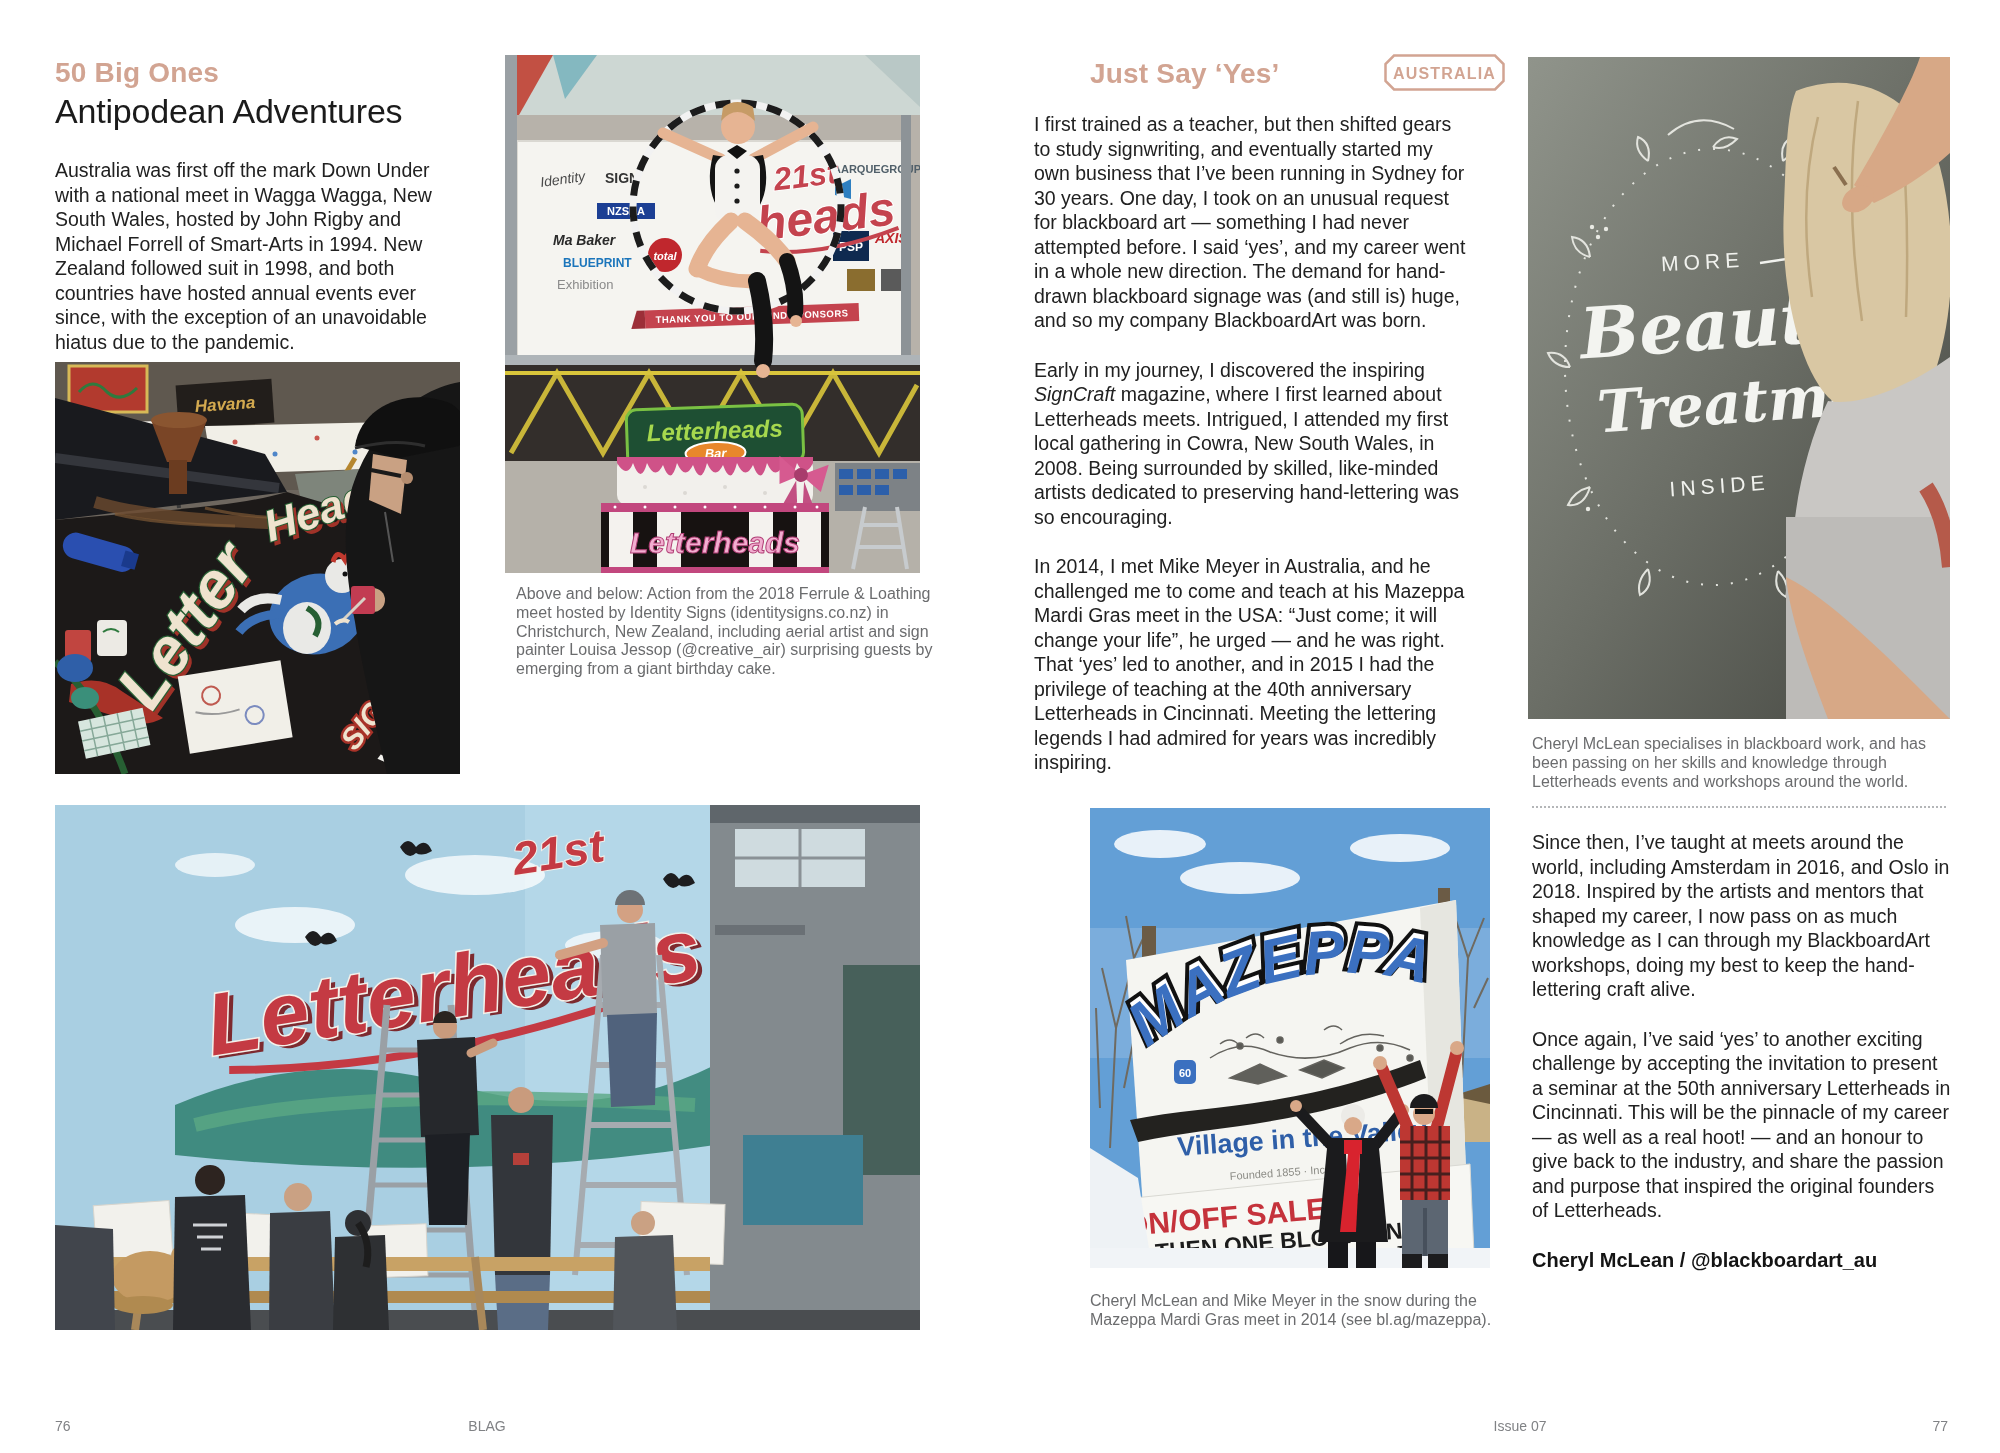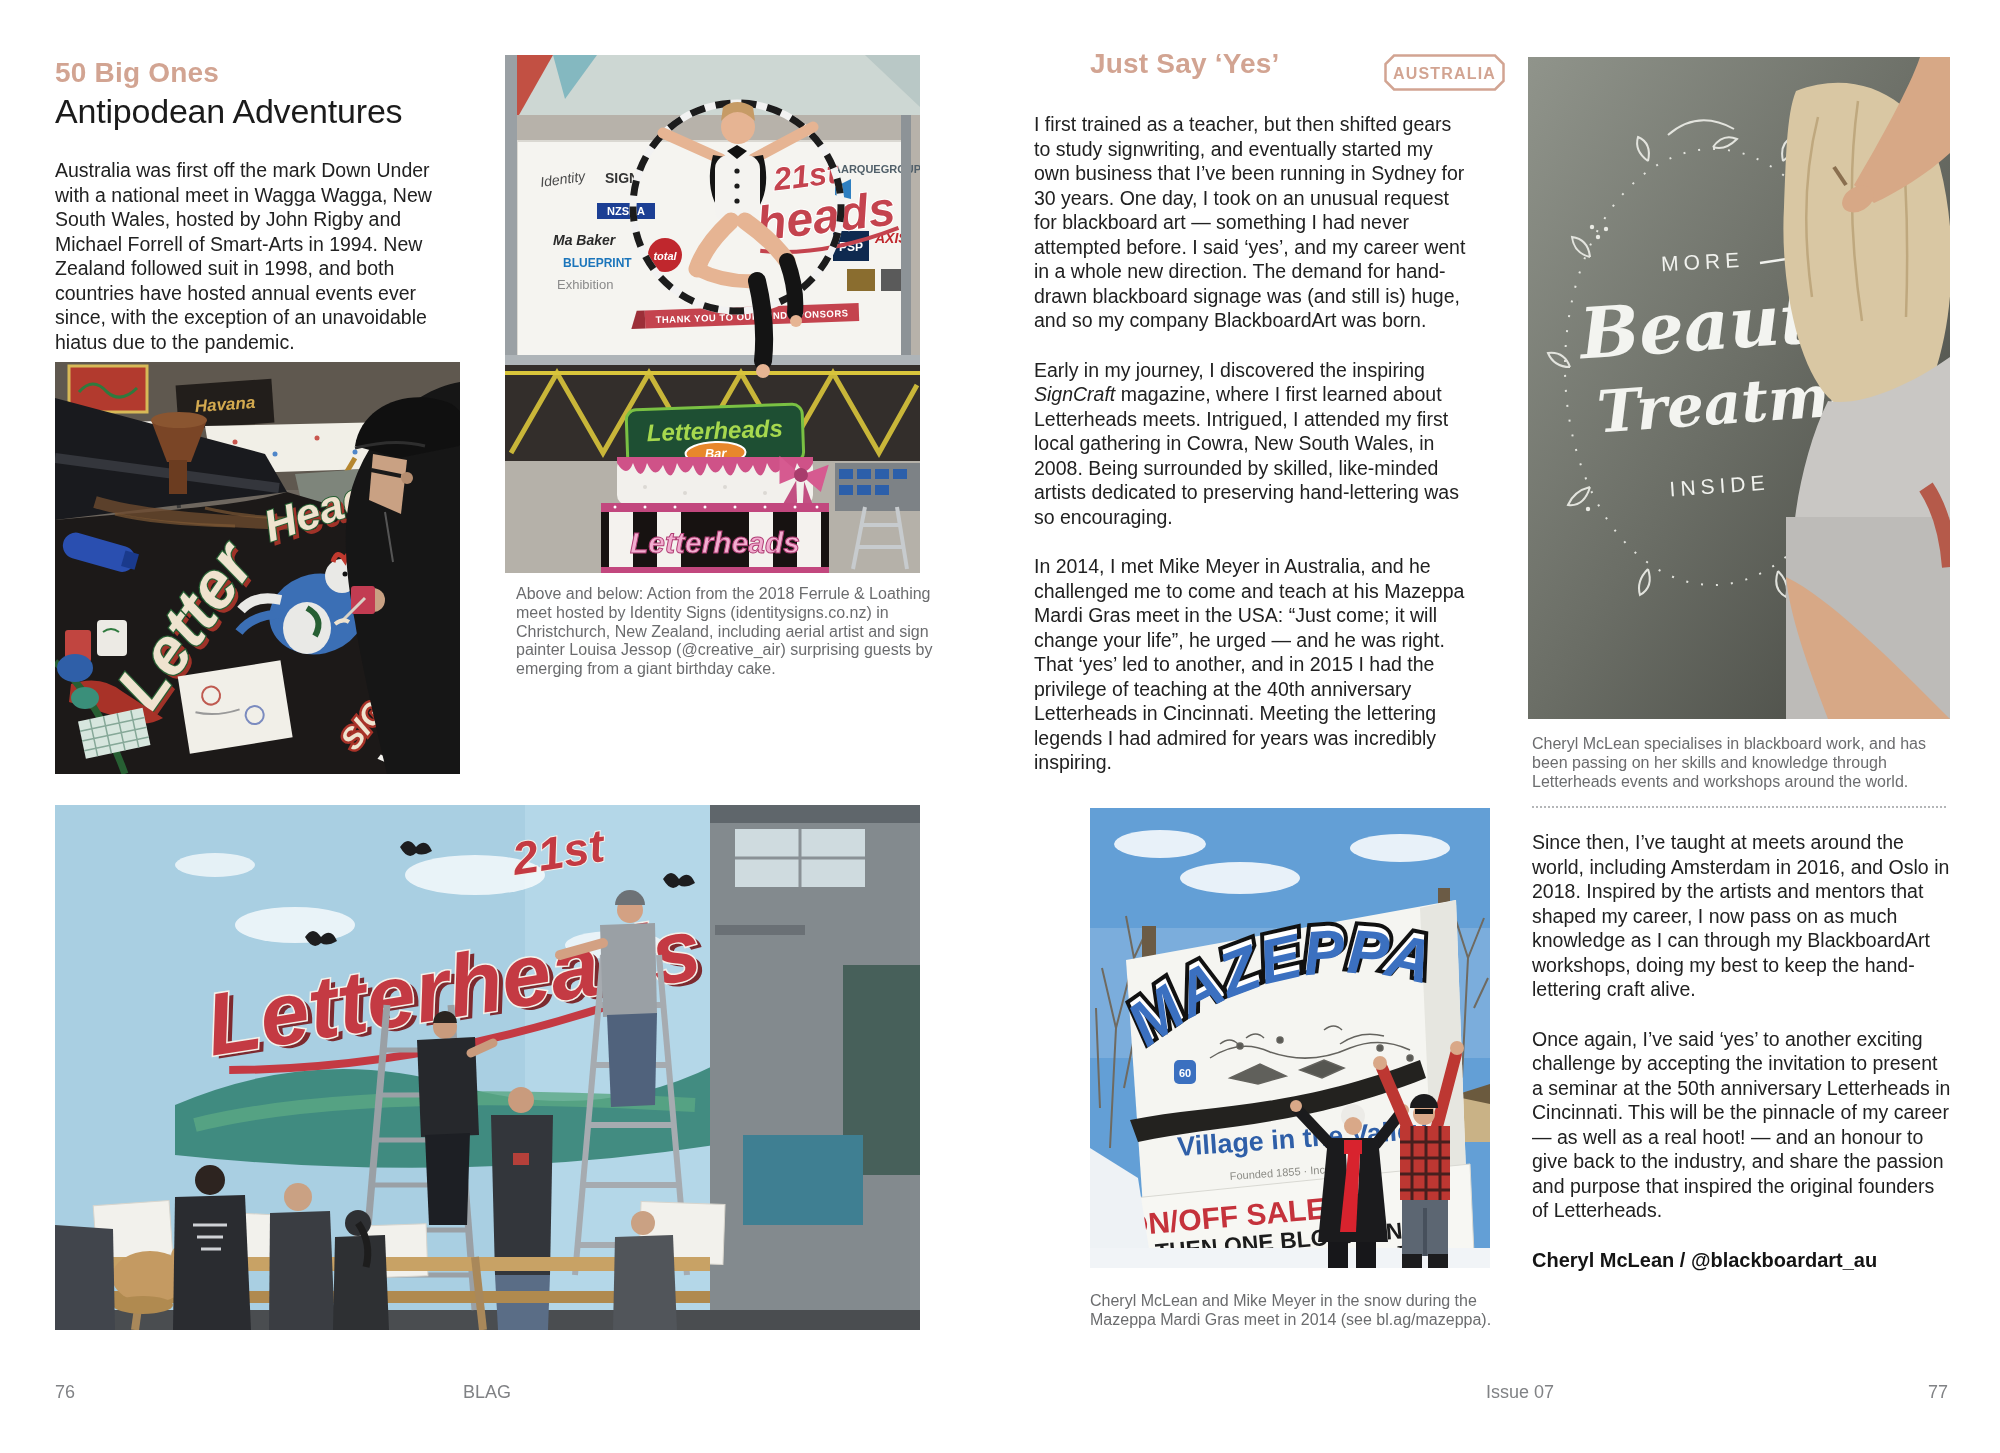--- a/index.html
+++ b/index.html
@@ -12,21 +12,21 @@
   body{font-family:"Liberation Sans","DejaVu Sans",sans-serif;}
   .spread{position:relative;width:2000px;height:1453px;background:#ffffff;overflow:hidden;}
   .abs{position:absolute;}
   .kicker{font-weight:700;font-size:28px;color:var(--accent);letter-spacing:.2px;}
   .title{font-size:34px;font-weight:400;color:#1b1b1b;margin:0;letter-spacing:-.2px;}
   .body-col{font-size:19.5px;line-height:24.5px;color:var(--body-text);}
   .body-col p{margin:0 0 25px 0;}
   .caption{font-size:16px;line-height:18.8px;color:var(--caption-text);}
   .caption p{margin:0 0 19px 0;}
   .byline{font-weight:700;font-size:20px;color:#141414;margin:13px 0 0 0;}
-  .footer{font-size:18px;color:var(--footer-text);}
+  .footer{font-size:14px;color:var(--footer-text);margin-top:36px;}
   .dotted-rule{border-top:2px dotted #b4b6b8;height:0;}
   .photo{position:absolute;display:block;}
   .badge-svg{position:absolute;}
   em{font-style:italic;}
 </style>
 </head>
 <body>
 
 <div class="spread">
 
@@ -366,21 +366,21 @@
       <path d="M 303 418 q 14 20 8 44" stroke="#1d1d1d" stroke-width="7" fill="none"></path>
       <path d="M 0 420 L 58 424 L 60 525 L 0 525 Z" fill="#41454c"></path>
       <circle cx="588" cy="418" r="12" fill="#caa183"></circle>
       <path d="M 560 432 L 618 430 L 622 525 L 558 525 Z" fill="#51555a"></path>
     </g>
   </svg>
 
   <div class="abs footer" style="left:55px;top:1382px;">76</div>
   <div class="abs footer" style="left:487px;top:1382px;transform:translateX(-50%);">BLAG</div>
 
-  <div class="abs kicker" style="left:1090px;top:48px;">Just Say ‘Yes’</div>
+  <div class="abs kicker" style="left:1090px;top:58px;">Just Say ‘Yes’</div>
 
   <svg class="badge-svg" style="left:1384px;top:54px;" width="121" height="37" viewBox="0 0 121 37">
     <polygon points="10,1.5 111,1.5 119.5,10 119.5,27 111,35.5 10,35.5 1.5,27 1.5,10" fill="none" stroke="#d2a492" stroke-width="2.5"></polygon>
     <text x="60.5" y="24.5" font-size="16" font-weight="bold" letter-spacing="1.2" fill="#d2a492" text-anchor="middle">AUSTRALIA</text>
   </svg>
 
   <div class="abs body-col" style="left:1034px;top:112px;width:432px;">
     <p>I first trained as a teacher, but then shifted gears to study signwriting, and eventually started my own business that I’ve been running in Sydney for 30 years. One day, I took on an unusual request for blackboard art — something I had never attempted before. I said ‘yes’, and my career went in a whole new direction. The demand for hand-drawn blackboard signage was (and still is) huge, and so my company BlackboardArt was born.</p>
     <p><span>Early in my journey, I discovered the inspiring </span><em>SignCraft</em><span> magazine, where I first learned about Letterheads meets. Intrigued, I attended my first local gathering in Cowra, New South Wales, in 2008. Being surrounded by skilled, like-minded artists dedicated to preserving hand-lettering was so encouraging.</span></p>
     <p>In 2014, I met Mike Meyer in Australia, and he challenged me to come and teach at his Mazeppa Mardi Gras meet in the USA: “Just come; it will change your life”, he urged — and he was right. That ‘yes’ led to another, and in 2015 I had the privilege of teaching at the 40th anniversary Letterheads in Cincinnati. Meeting the lettering legends I had admired for years was incredibly inspiring.</p>

